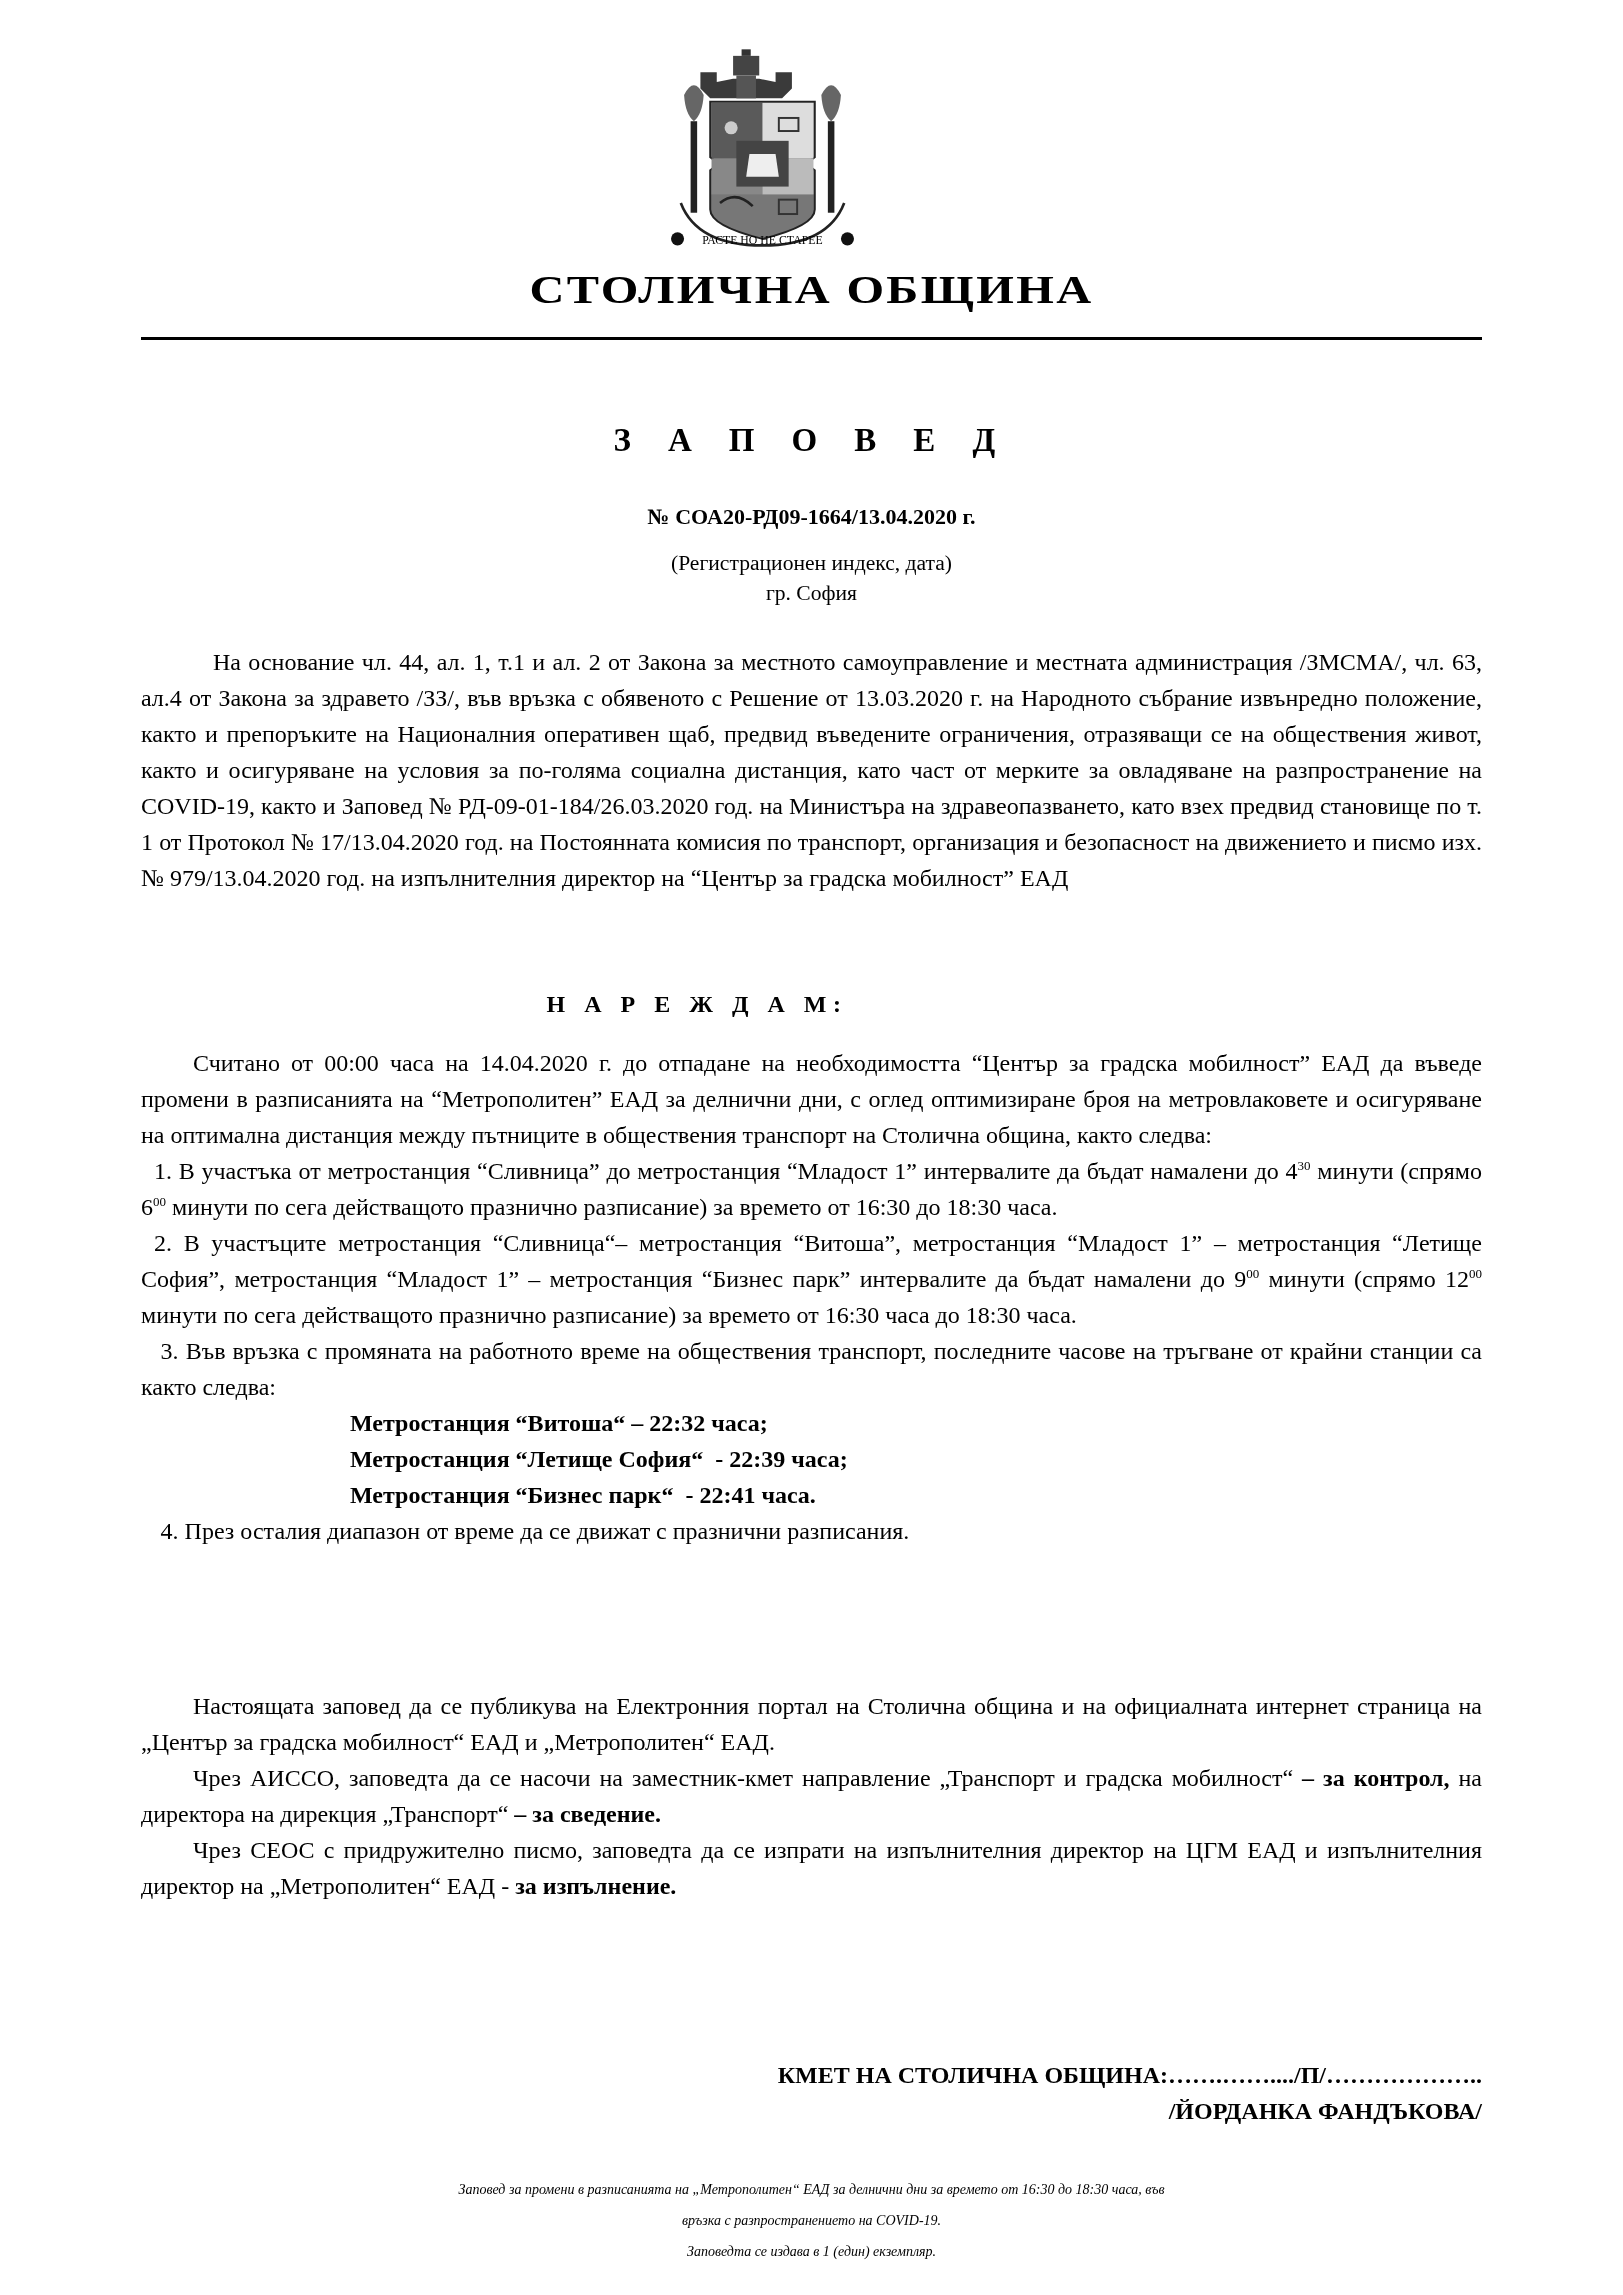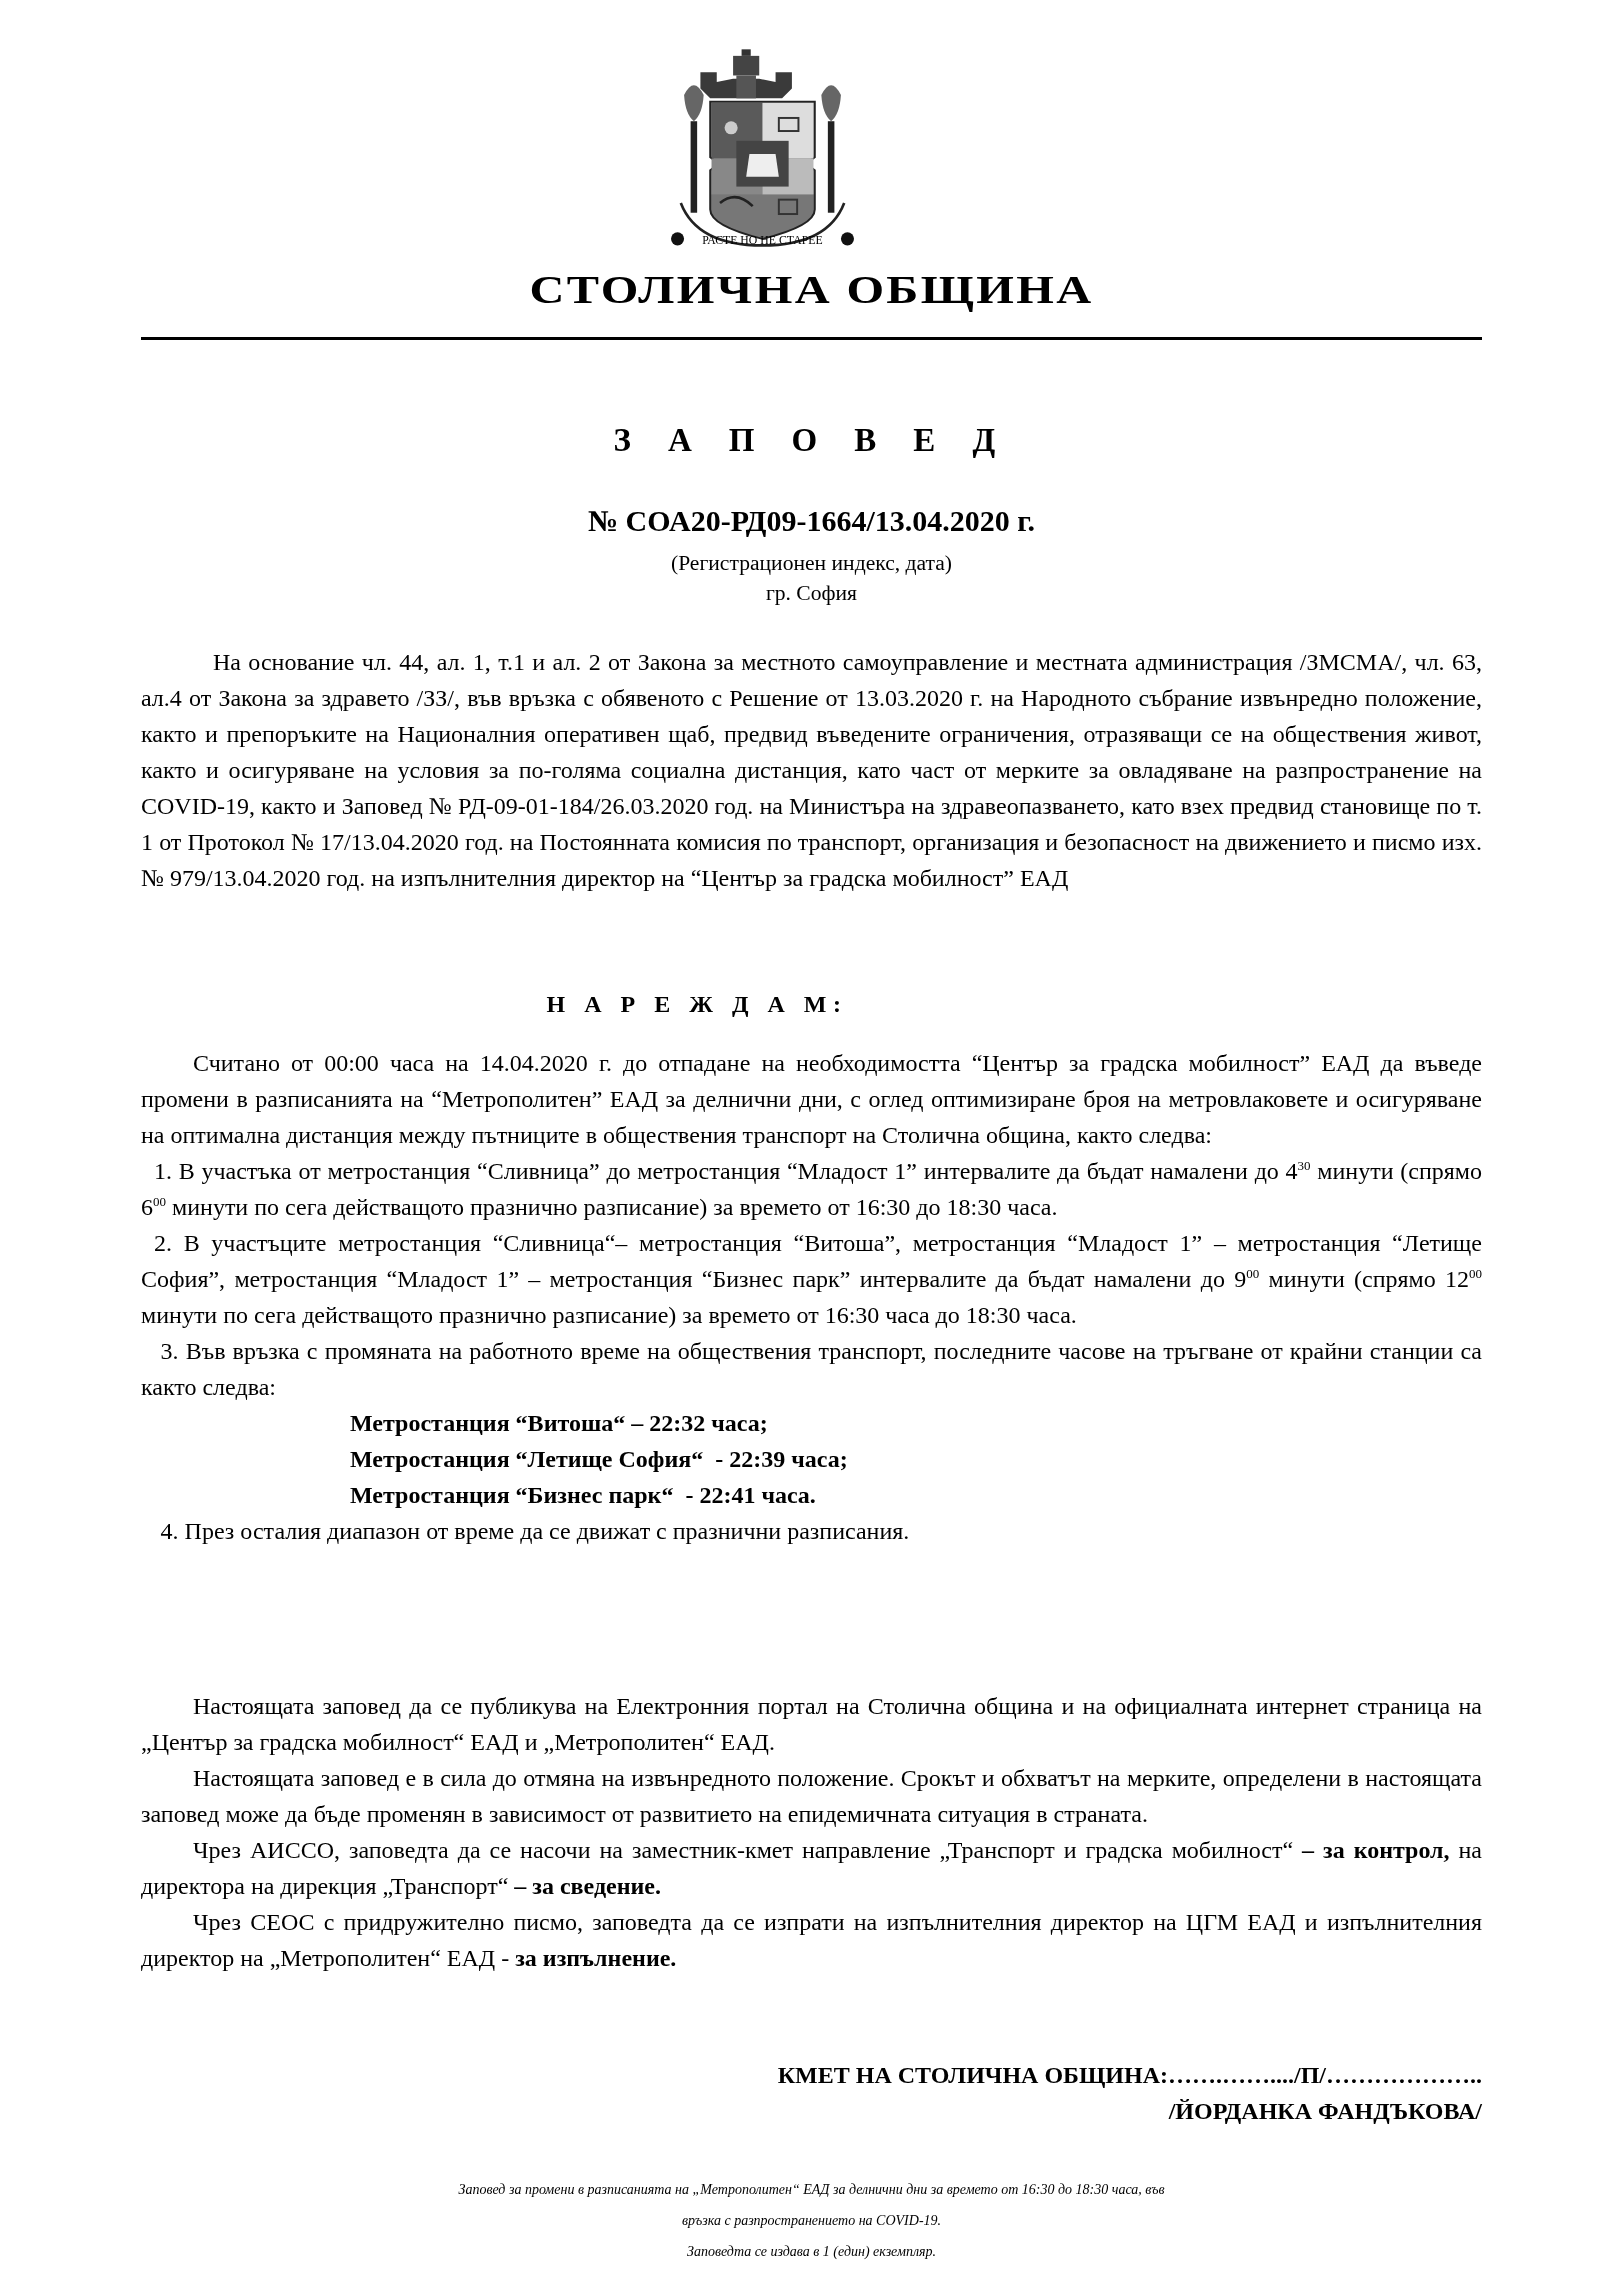--- a/index.html
+++ b/index.html
@@ -16,21 +16,21 @@
     font-size: 41px; font-weight: bold; letter-spacing: 2px; transform: scaleX(1.18);
   }
   .rule { position: absolute; left: 141px; top: 337px; width: 1341px; height: 3.3px; background: #000; }
 
   .title {
     position: absolute; left: 0; width: 1623px; top: 422px; text-align: center;
     font-size: 33px; font-weight: bold; letter-spacing: 14.4px;
   }
   .order-no {
     position: absolute; left: 0; width: 1623px; top: 504px; text-align: center;
-    font-size: 30px; font-weight: bold;
+    font-size: 22px; font-weight: bold;
   }
   .reg-index, .city {
     position: absolute; left: 0; width: 1623px; text-align: center; font-size: 21.6px;
   }
   .reg-index { top: 551px; }
   .city { top: 581px; }
 
   
   .body-text {
     position: absolute; left: 141px; width: 1341px; font-size: 24px; line-height: 36px;
@@ -128,21 +128,20 @@
     <div class="stations">
       <div><span>Метростанция “Витоша“</span><span> – </span><span>22:32 часа;</span></div>
       <div><span>Метростанция “Летище София“</span><span style="white-space:pre">  - </span><span>22:39 часа;</span></div>
       <div><span>Метростанция “Бизнес парк“</span><span style="white-space:pre">  - </span><span>22:41 часа.</span></div>
     </div>
     <div class="item it4">4. През осталия диапазон от време да се движат с празнични разписания.</div>
   </div>
 
   <div class="body-text p-final">
     <div class="para">Настоящата заповед да се публикува на Електронния портал на Столична община и на официалната интернет страница на „Център за градска мобилност“ ЕАД и „Метрополитен“ ЕАД.</div>
-    <div class="para">Настоящата заповед е в сила до отмяна на извънредното положение. Срокът и обхватът на мерките, определени в настоящата заповед може да бъде променян в зависимост от развитието на епидемичната ситуация в страната.</div>
     <div class="para">
       <span>Чрез АИССО, заповедта да се насочи  на заместник-кмет направление „Транспорт и градска мобилност“ </span><b>– за контрол,</b><span> на директора на дирекция „Транспорт“ </span><b>– за сведение.</b>
     </div>
     <div class="para">
       <span>Чрез СЕОС с придружително писмо, заповедта да се изпрати на  изпълнителния директор на ЦГМ ЕАД и изпълнителния директор на „Метрополитен“ ЕАД -  </span><b>за изпълнение.</b>
     </div>
   </div>
 
   <div class="sig-line">КМЕТ НА СТОЛИЧНА ОБЩИНА:…….……..../П/………………..</div>
   <div class="sig-name">/ЙОРДАНКА ФАНДЪКОВА/</div>

